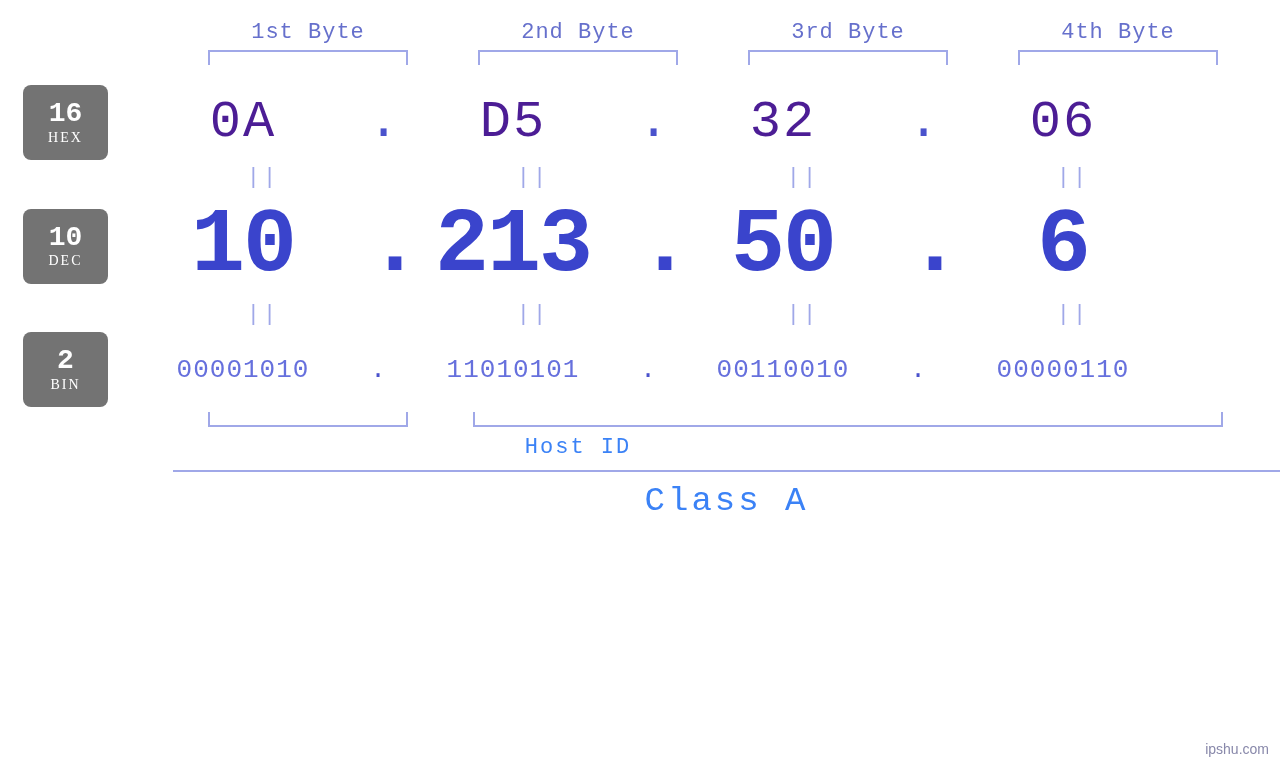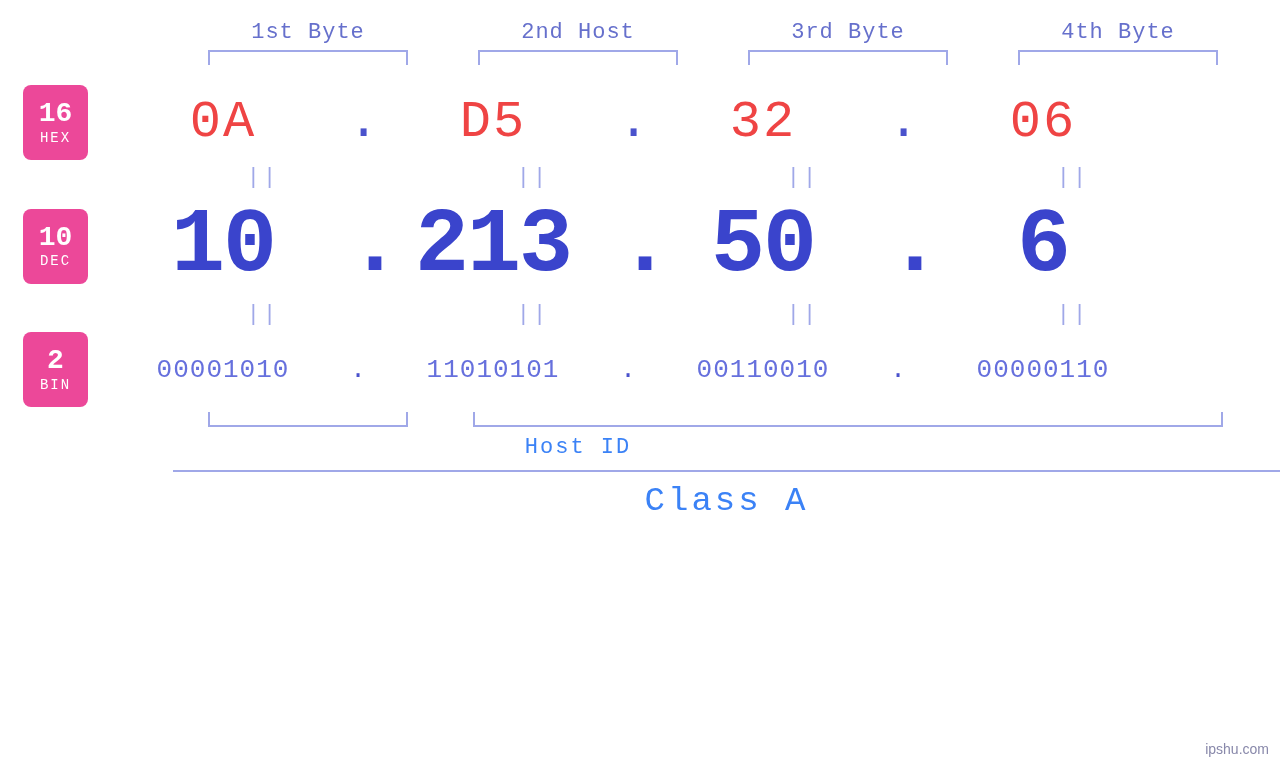--- a/index.html
+++ b/index.html
@@ -66,43 +66,43 @@
 
     
     .number-row {
       display: flex;
       align-items: center;
       position: relative;
     }
 
     
     .base-badge {
-      width: 65px;
+      width: 85px;
       height: 75px;
-      background: #ec4899;
+      background: #737373;
       border-radius: 8px;
       display: flex;
       flex-direction: column;
       align-items: center;
       justify-content: center;
       color: white;
       flex-shrink: 0;
       margin-right: 10px;
     }
 
     .base-number {
       font-size: 28px;
       font-weight: bold;
       line-height: 1.1;
     }
 
     .base-label {
       font-size: 14px;
       letter-spacing: 2px;
-      font-family: Liberation Mono, monospace;
+      font-family: Liberation Serif, serif;
     }
 
     
     .values-row {
       display: flex;
       align-items: center;
       flex: 1;
     }
 
     .byte-value {
@@ -123,21 +123,21 @@
       color: #4a52cc;
       font-size: inherit;
       width: 20px;
       text-align: center;
       flex-shrink: 0;
     }
 
     
     .hex-row .byte-value-text {
       font-size: 52px;
-      color: #ef4444;
+      color: #4c1d95;
       letter-spacing: 2px;
     }
 
     .hex-row .dot-sep {
       font-size: 52px;
     }
 
     
     .dec-row .byte-value-text {
       font-size: 90px;
@@ -271,21 +271,21 @@
       font-family: Arial, sans-serif;
     }
   </style>
 </head>
 <body>
 
 <div class="main-container">
 
   <div class="byte-headers">
     <div class="byte-header">1st Byte</div>
-    <div class="byte-header">2nd Host</div>
+    <div class="byte-header">2nd Byte</div>
     <div class="byte-header">3rd Byte</div>
     <div class="byte-header">4th Byte</div>
   </div>
 
   <div class="brackets-row">
     <div class="bracket-top">
       <div class="bracket-line"></div>
     </div>
     <div class="bracket-top">
       <div class="bracket-line"></div>

